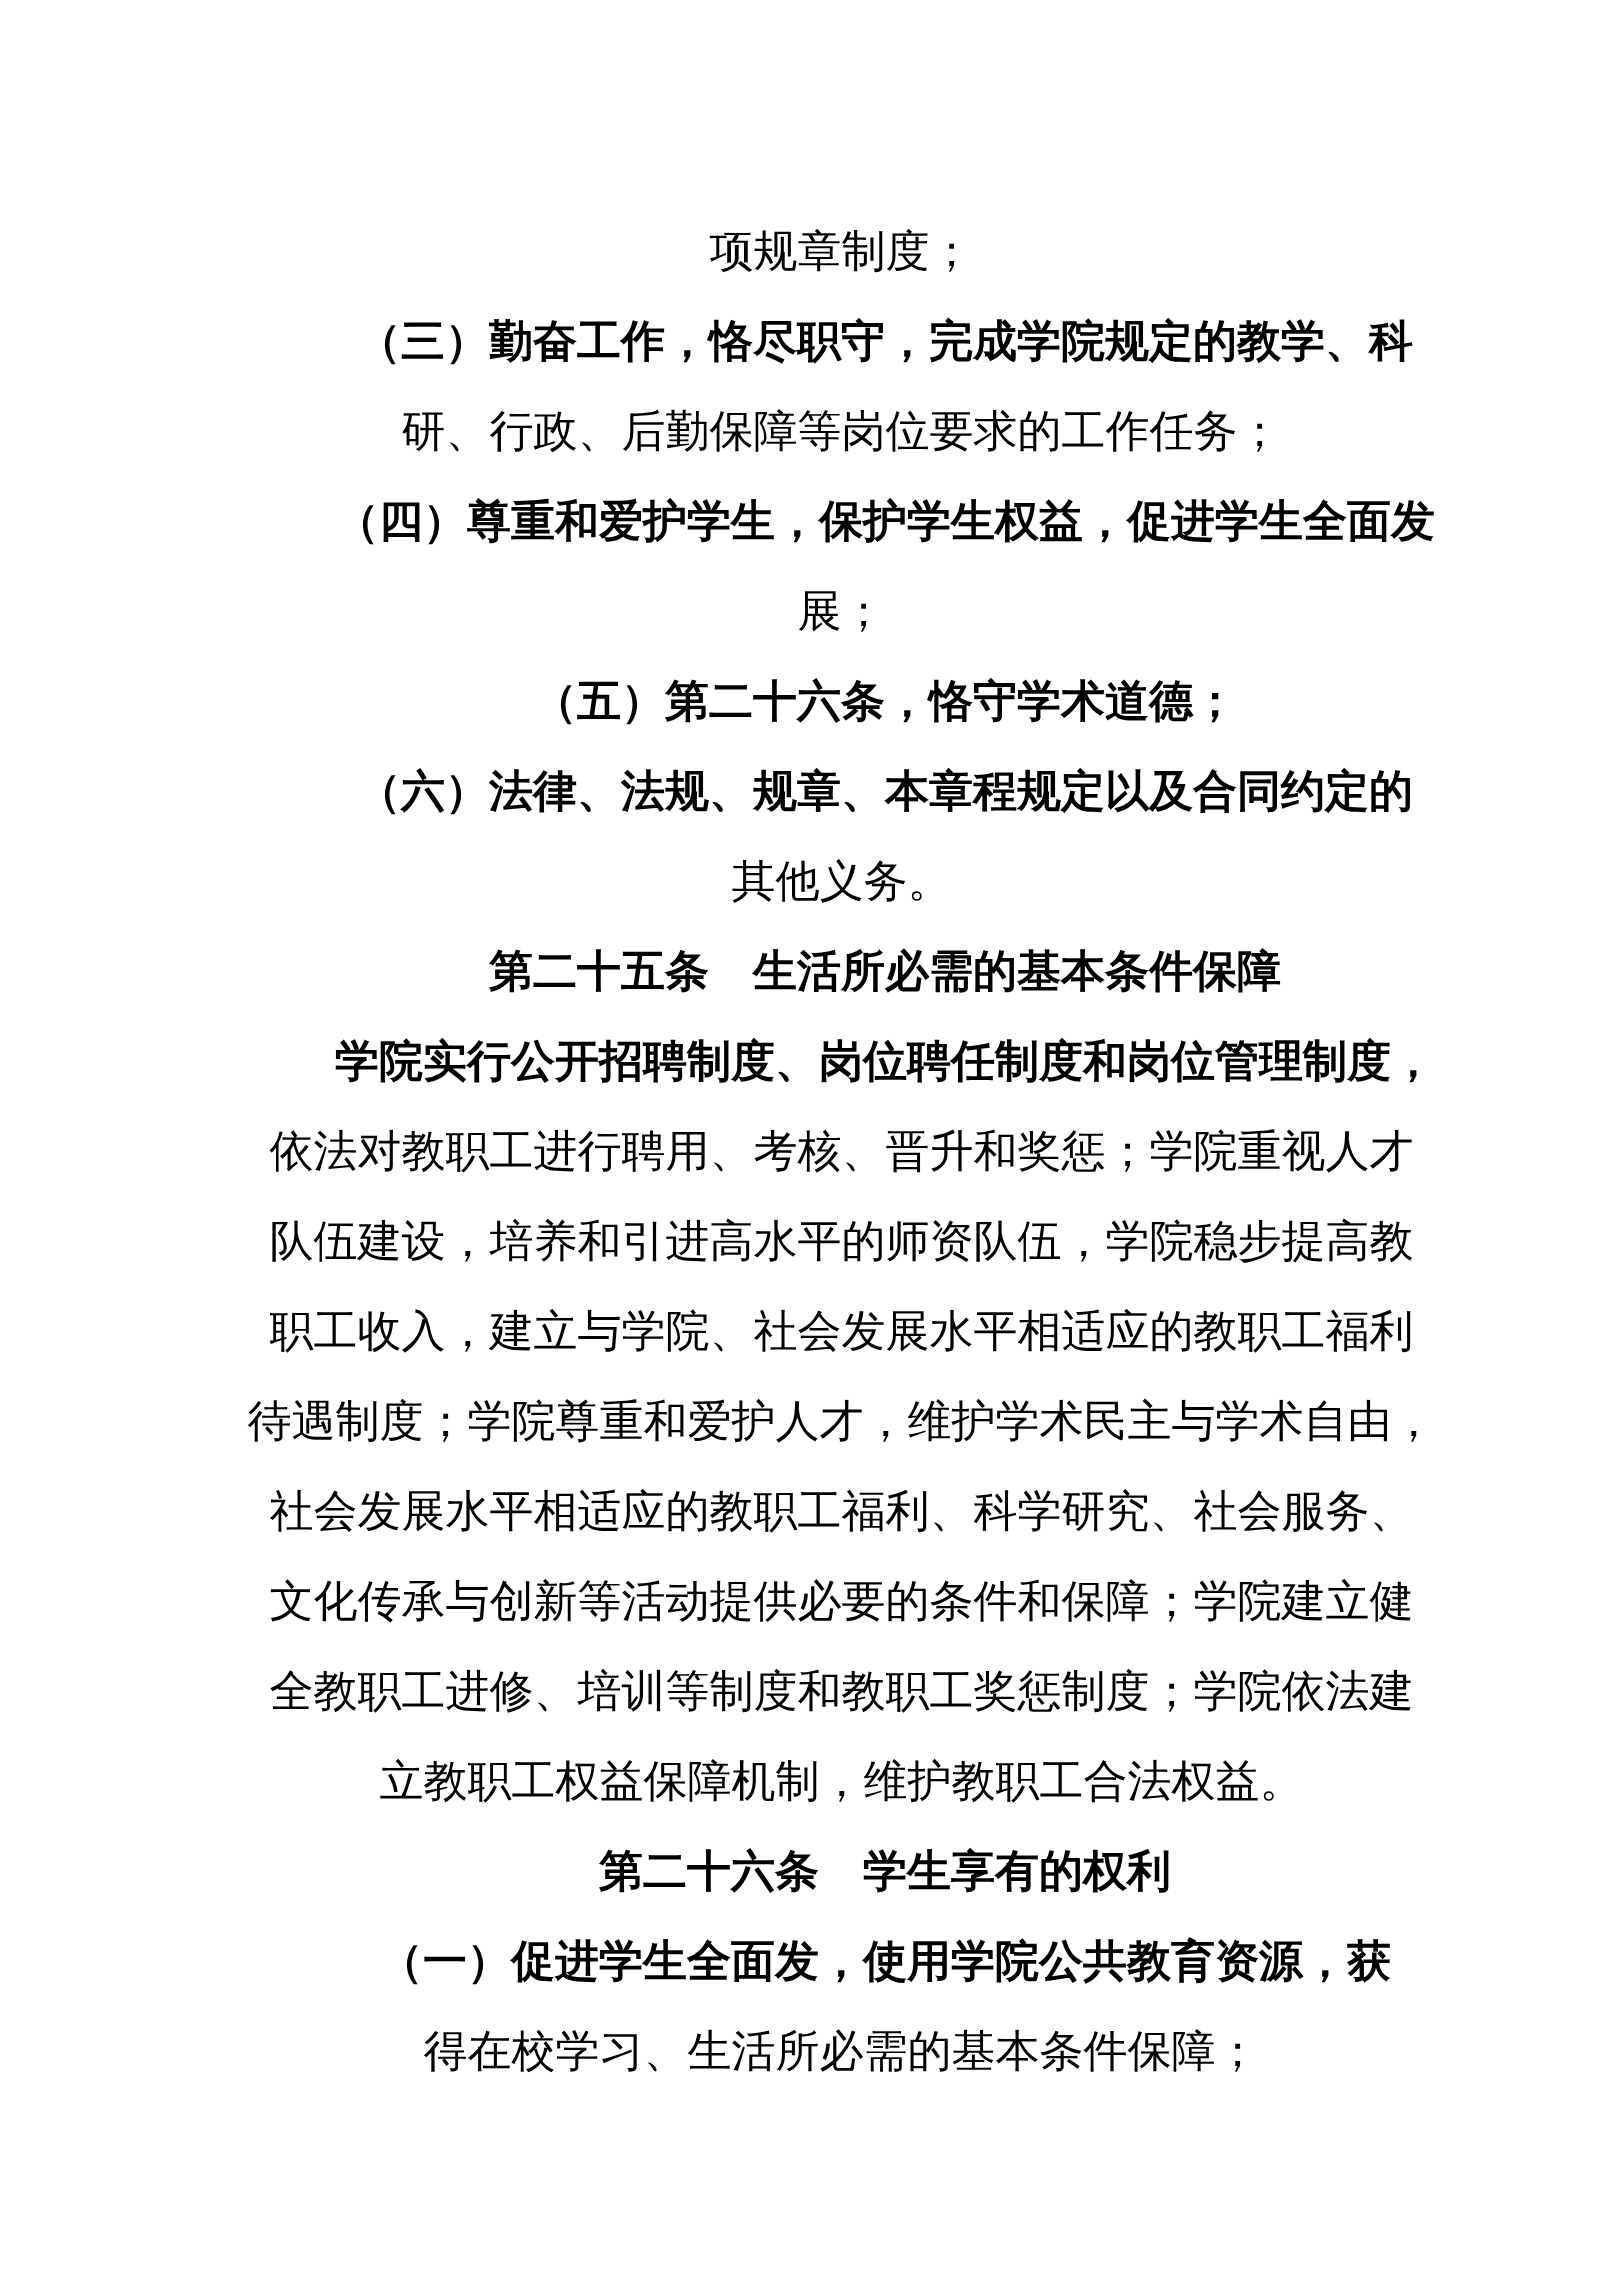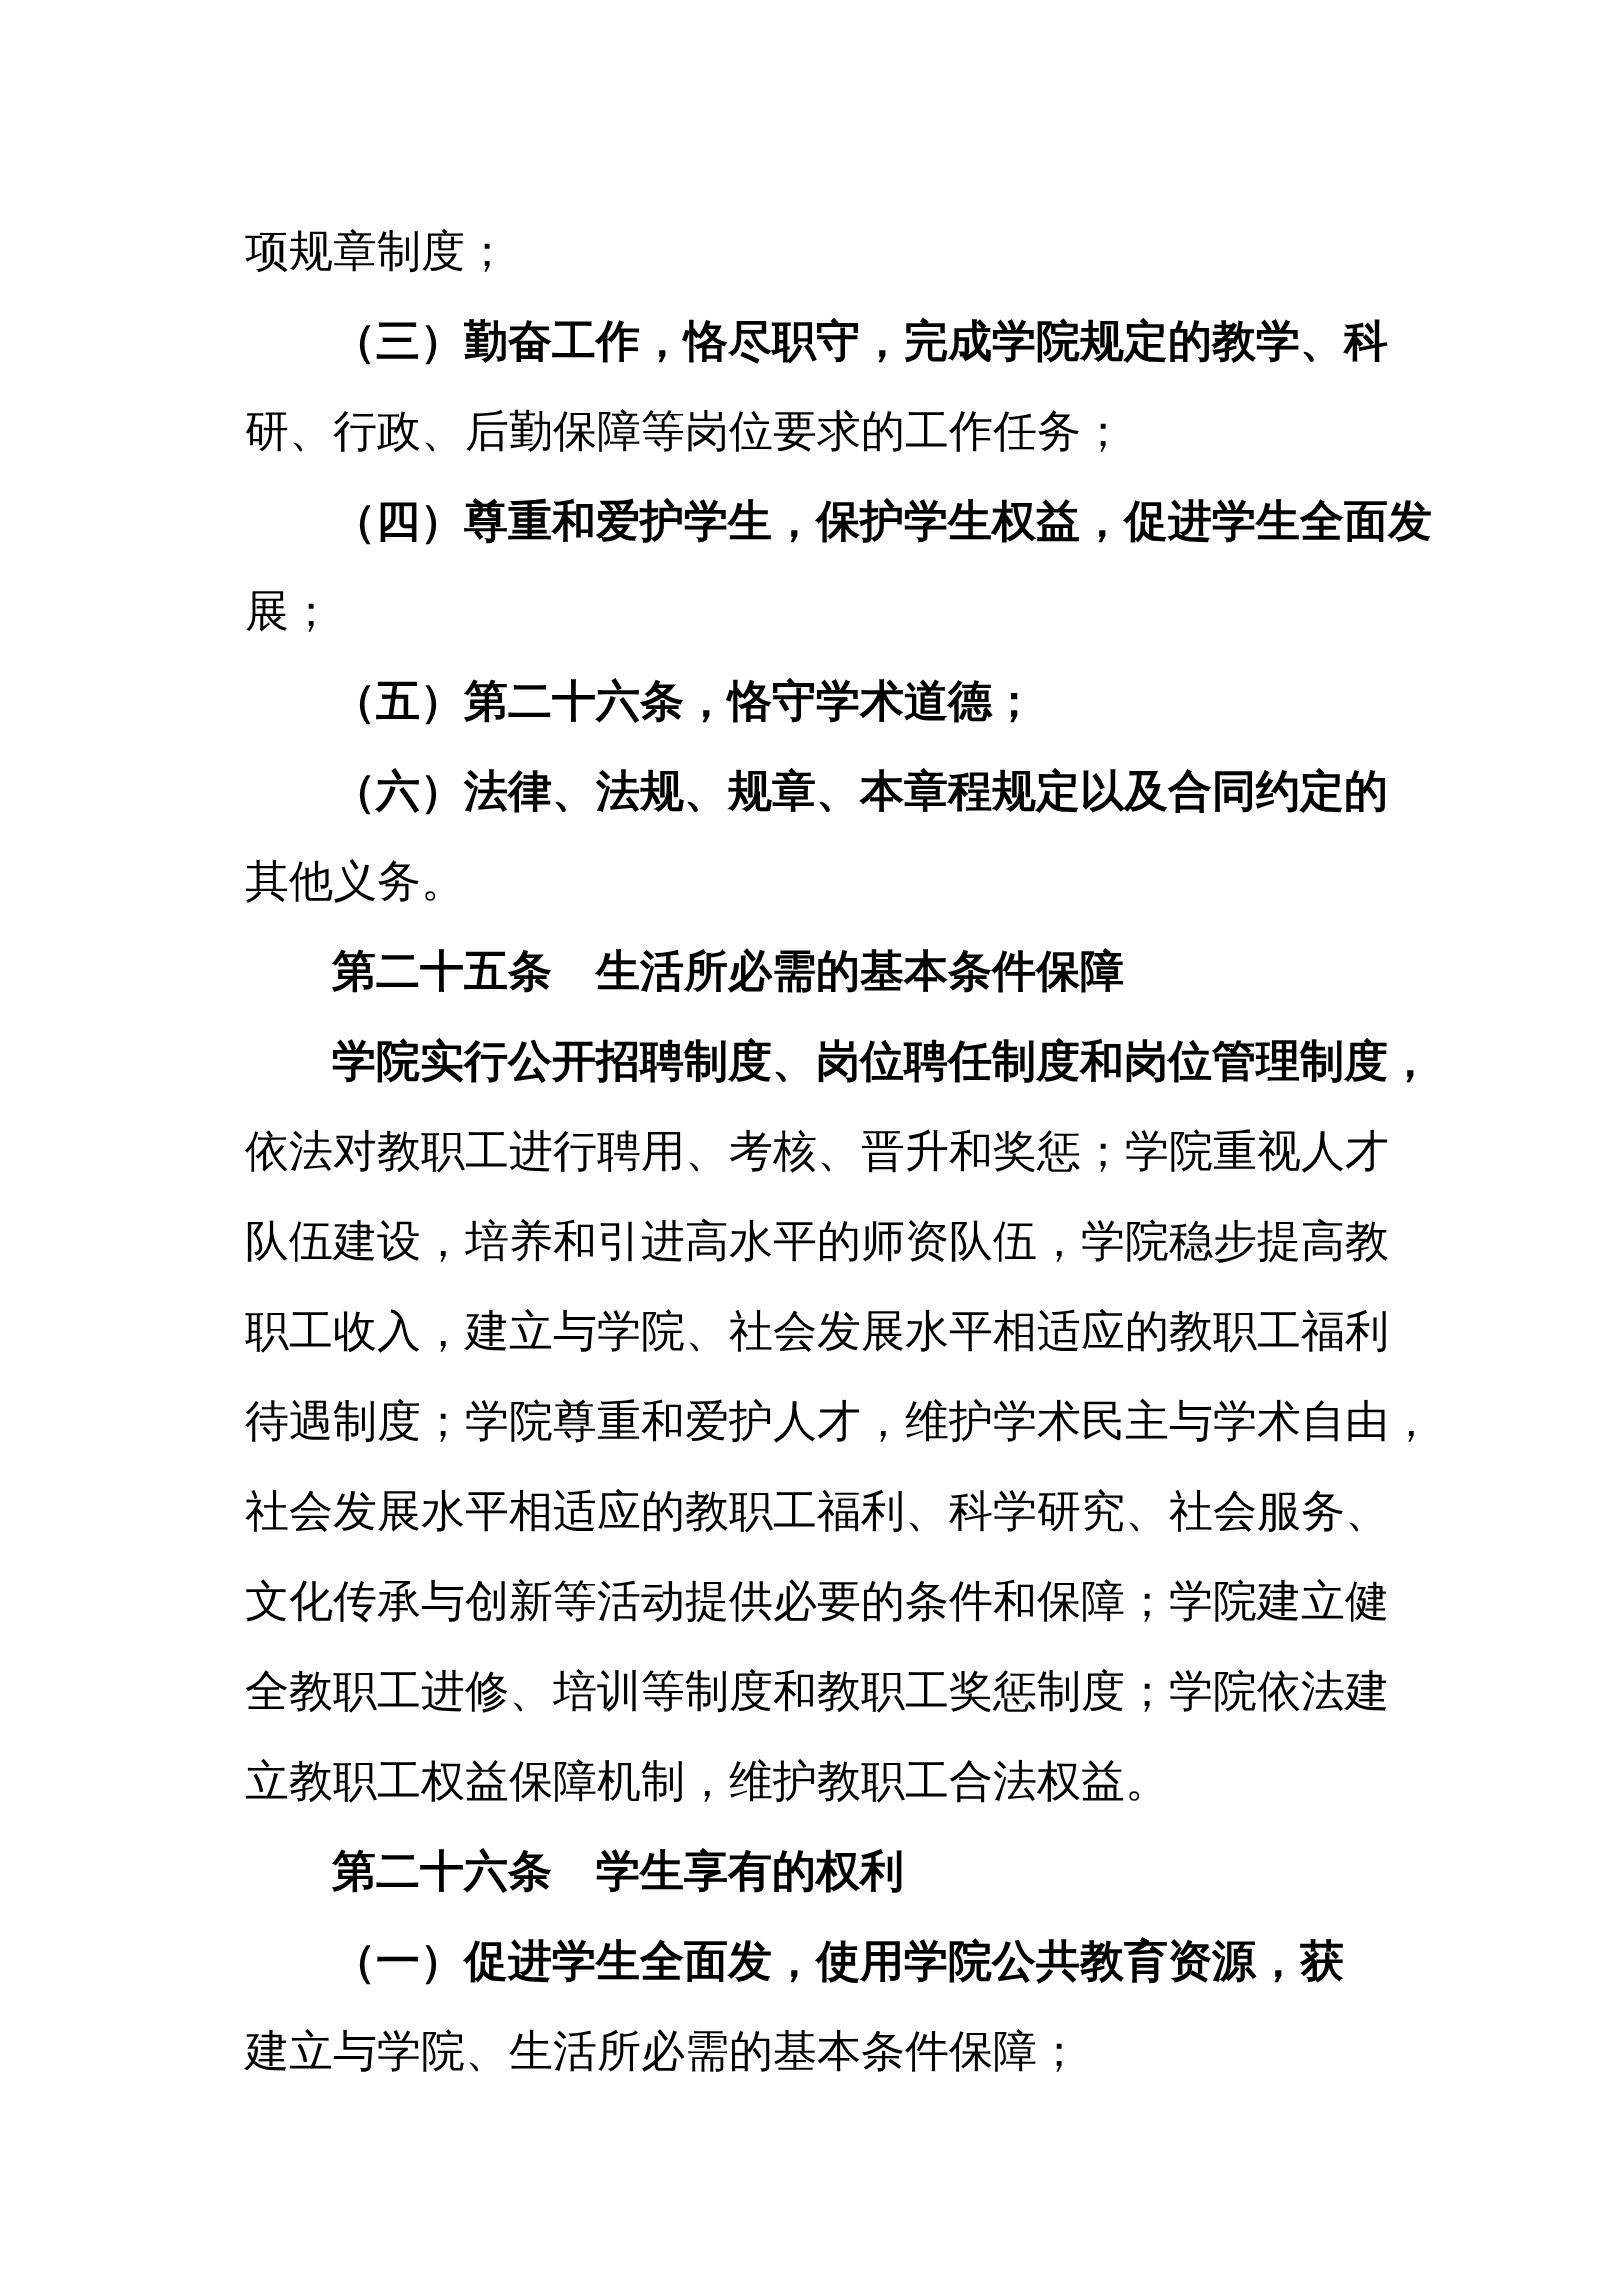--- a/index.html
+++ b/index.html
@@ -13,20 +13,21 @@
     position: relative;
     overflow: hidden;
   }
   .page {
     position: absolute;
     left: 0;
     top: 0;
     width: 1623px;
     height: 1660px;
     background: #ffffff;
+    text-align: center;
   }
   .text-block {
     position: absolute;
     left: 245px;
     top: 207px;
     width: 1193px;
   }
   .line {
     margin: 0;
     padding: 0;
@@ -61,16 +62,16 @@
     <p class="line">依法对教职工进行聘用、考核、晋升和奖惩；学院重视人才</p>
     <p class="line">队伍建设，培养和引进高水平的师资队伍，学院稳步提高教</p>
     <p class="line">职工收入，建立与学院、社会发展水平相适应的教职工福利</p>
     <p class="line">待遇制度；学院尊重和爱护人才，维护学术民主与学术自由，</p>
     <p class="line">社会发展水平相适应的教职工福利、科学研究、社会服务、</p>
     <p class="line">文化传承与创新等活动提供必要的条件和保障；学院建立健</p>
     <p class="line">全教职工进修、培训等制度和教职工奖惩制度；学院依法建</p>
     <p class="line">立教职工权益保障机制，维护教职工合法权益。</p>
     <p class="line indent">第二十六条　学生享有的权利</p>
     <p class="line indent">（一）促进学生全面发，使用学院公共教育资源，获</p>
-    <p class="line">建立与学院、生活所必需的基本条件保障；</p>
+    <p class="line">得在校学习、生活所必需的基本条件保障；</p>
   </div>
 </div>
 
 
 </body></html>

